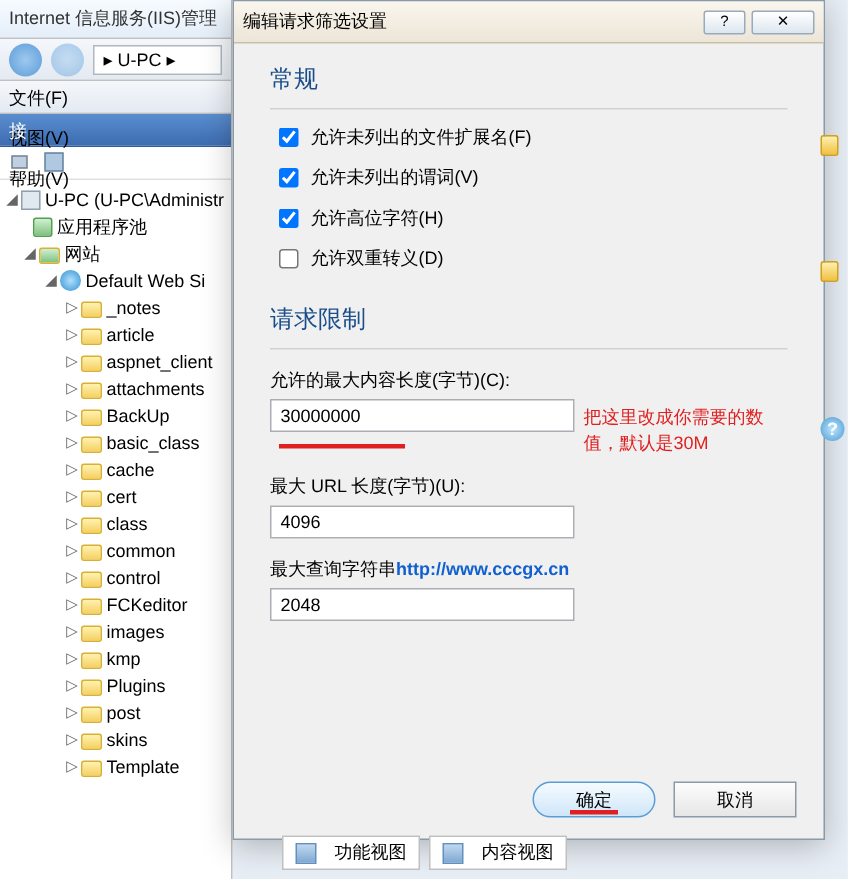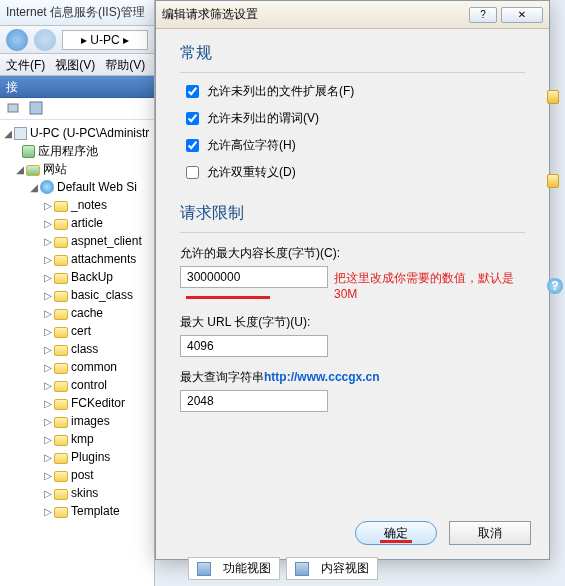--- a/index.html
+++ b/index.html
@@ -3,22 +3,22 @@
 <meta charset="utf-8">
 <style>
 * { box-sizing: border-box; margin: 0; padding: 0; font-family: "Microsoft YaHei", Tahoma, sans-serif; font-size: 12px; }
 body { width: 565px; height: 586px; background: #e8eef5; overflow: hidden; position: relative; }
 
 
 .main-window { position: absolute; left: 0; top: 0; width: 155px; height: 586px; background: #fff; border-right: 1px solid #c0c0c0; }
 .titlebar { height: 26px; background: linear-gradient(#f7fbff,#e4eef9); padding: 4px 6px; color: #333; font-size: 12px; border-bottom: 1px solid #c0c0c0; }
 .toolbar { height: 28px; background: linear-gradient(#f4f7fb,#e4eaf2); padding: 3px 6px; display: flex; align-items: center; gap: 6px; border-bottom: 1px solid #c0c0c0; }
 .navbtn { width: 22px; height: 22px; border-radius: 50%; background: radial-gradient(#9ec8ef,#5a9cd8); display:inline-block; }
-.location { background:#fff; border:1px solid #b0b8c0; padding:2px 6px; flex:1; font-size:12px;text-align:center; }
-.menubar { height: 22px; background: linear-gradient(#f4f7fb,#e4eaf2); padding: 3px 6px; display:flex; gap:10px; border-bottom:1px solid #c0c0c0; }
+.location { background:#fff; border:1px solid #b0b8c0; padding:2px 6px; flex:1; font-size:12px; }
+.menubar { height: 22px; background: linear-gradient(#f4f7fb,#e4eaf2); padding: 3px 6px; display:flex; gap:10px; border-bottom:1px solid #c0c0c0;flex-direction:column; }
 .conn-hdr { height: 22px; background: linear-gradient(#5a8ed0,#3d6cb0); color:#fff; padding:3px 6px; border-bottom:1px solid #2c5a9e; }
 .nav-icons { height: 22px; background:#fff; padding:2px 6px; display:flex; gap:6px; border-bottom:1px solid #e0e0e0; }
 .nav-icon { width:16px; height:16px; display:inline-block; }
 
 
 .tree { background:#fff; padding:4px 2px; height: 460px; overflow:hidden; }
 .tree-row { display:flex; align-items:center; height:18px; padding-left:0; white-space:nowrap; cursor:default; }
 .expander { width:12px; text-align:center; color:#666; font-size:10px; cursor:pointer; }
 .icn { width:16px; height:16px; margin-right:3px; display:inline-block; }
 .folder { background:linear-gradient(#fff2b0,#f5d060); border:1px solid #d9b030; border-radius:2px; width:14px; height:11px; margin-top:2px; }
@@ -31,21 +31,21 @@
 .dlg-title { height:28px; background:linear-gradient(#faf6ed,#ece5d8); border-bottom:1px solid #c8bfa8; display:flex; align-items:center; justify-content:space-between; padding:0 6px; }
 .winbtns { display:flex; gap:4px; }
 .winbtn { width:28px; height:16px; border:1px solid #9ab; background:linear-gradient(#fff,#dce6ef); border-radius:2px; font-size:10px; text-align:center; line-height:14px; cursor:pointer; }
 .winbtn.close { width:42px; }
 .dlg-body { padding:14px 24px 0 24px; }
 .group-label { font-size:16px; color:#1a4e8a; margin-bottom:8px; }
 .divider { height:1px; background:#d0d0d0; margin:2px 0 10px 0; }
 .chk-row { display:flex; align-items:center; gap:8px; margin:10px 0 10px 6px; }
 .chk { width:13px; height:13px; }
 .field-label { margin:12px 0 4px 0; }
-.textinput { width:148px; height:22px; border:1px solid #abadb3; padding:2px 6px; background:#fff; display:block; }
+.textinput { width:203px; height:22px; border:1px solid #abadb3; padding:2px 6px; background:#fff; display:block; }
 .redunder { border-bottom:3px solid #e02020; display:inline-block; }
 .rednote { color:#e02020; display:inline; }
 .bluelink { color:#1060d0; font-weight:bold; }
 .dlg-buttons { position:absolute; bottom:14px; right:18px; display:flex; gap:12px; }
 .btn { width:82px; height:24px; border:1px solid #8a9aa8; background:linear-gradient(#fdfdfd,#e6e6e6); cursor:pointer; }
 .btn.primary { background:linear-gradient(#f5fbff,#cfe6f8); border-color:#5a9cd8;border-radius:12px; }
 .btn.primary span { border-bottom:3px solid #e02020; padding:0 4px; }
 
 
 .right-edge { position:absolute; right:4px; top:90px; width:14px; display:flex; flex-direction:column; gap:70px; }

